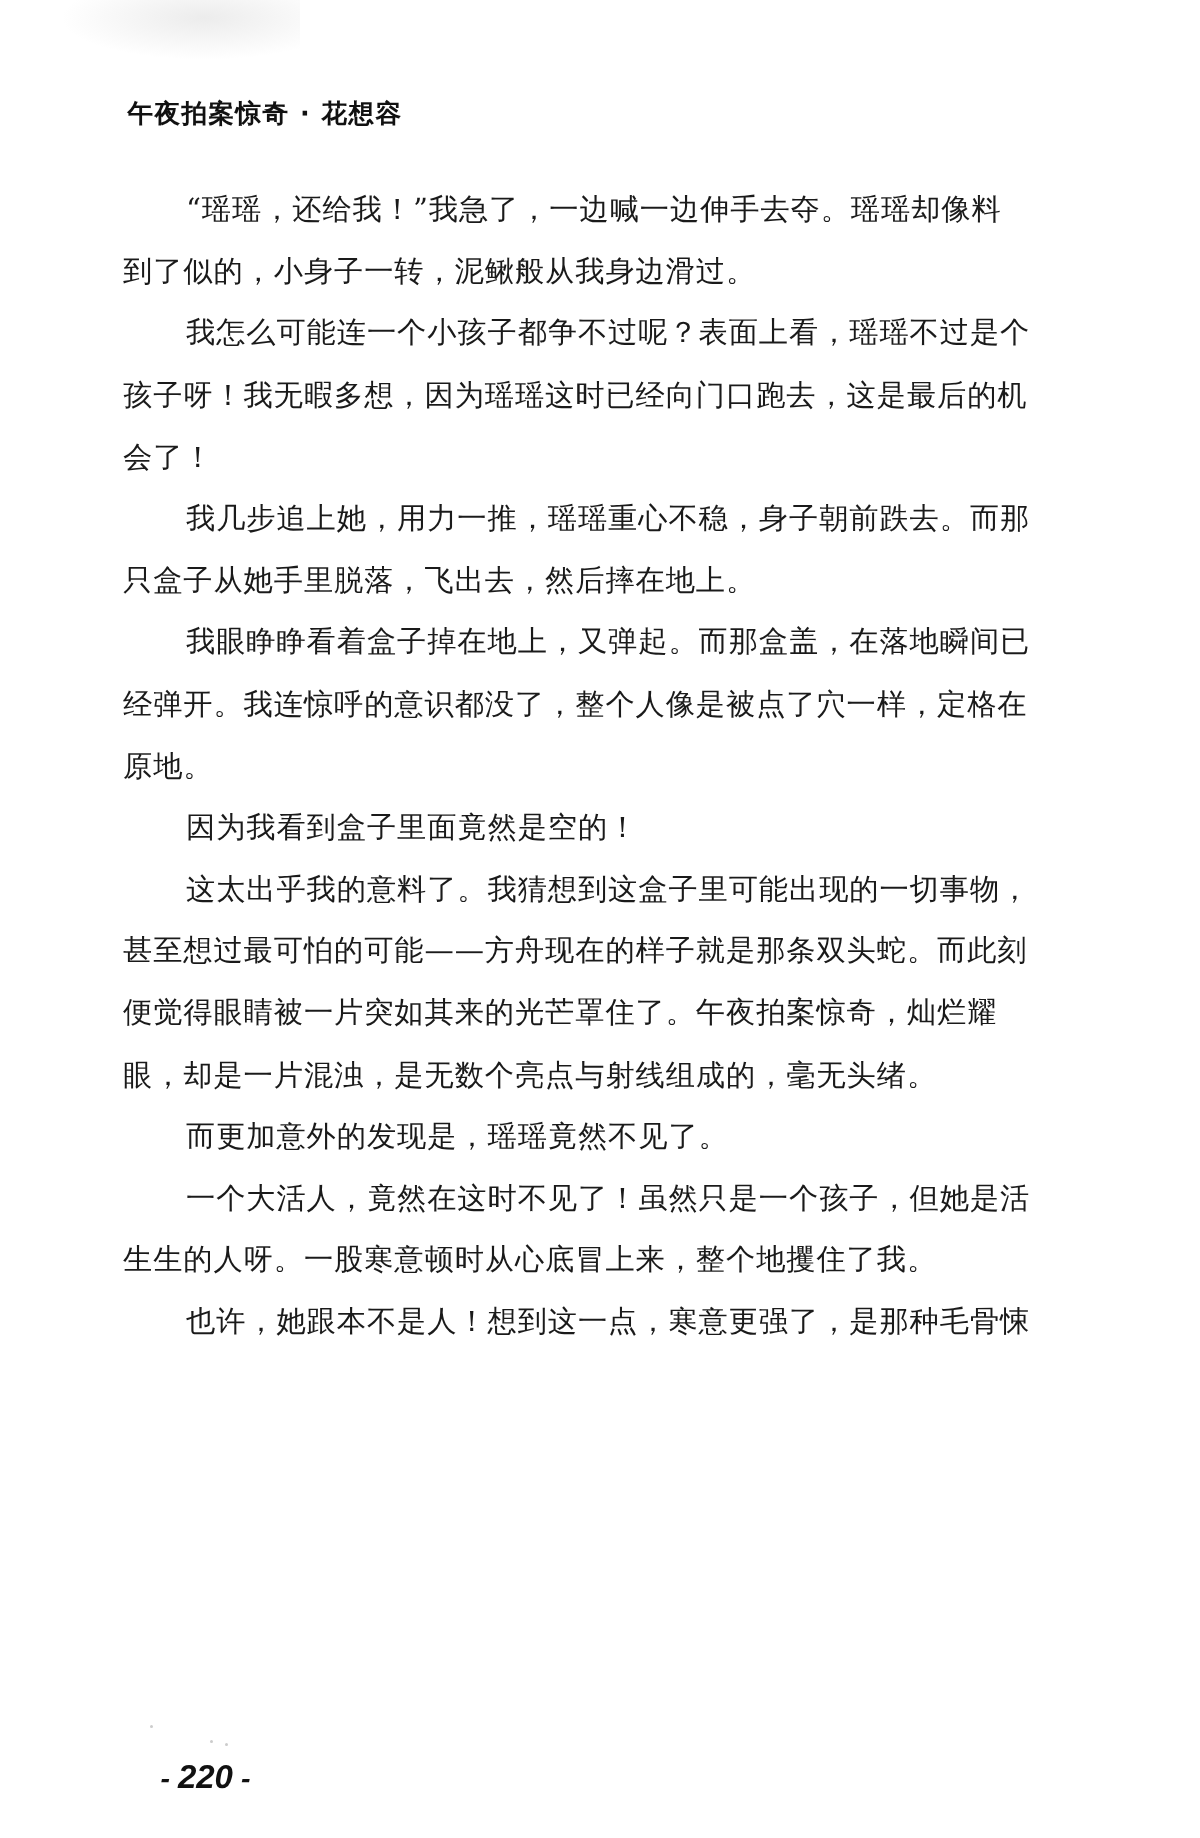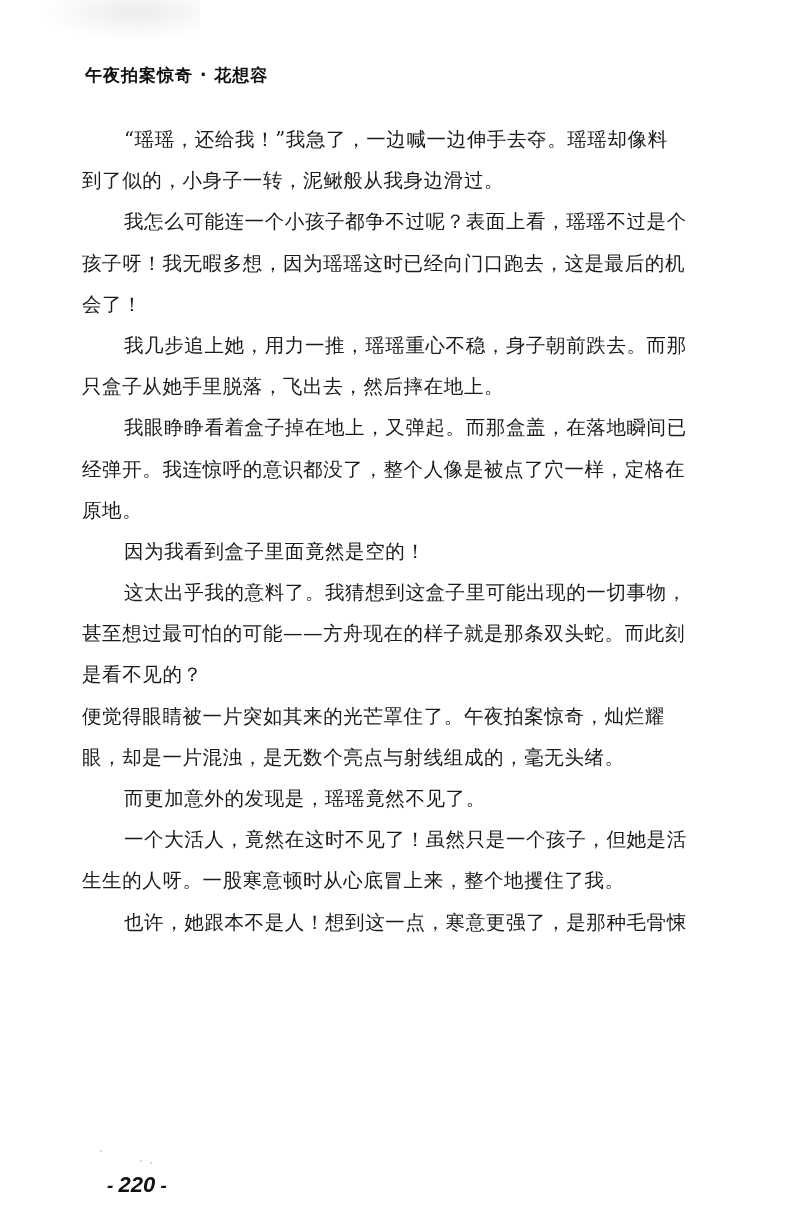--- a/index.html
+++ b/index.html
@@ -95,21 +95,20 @@
     <div class="line">只盒子从她手里脱落，飞出去，然后摔在地上。</div>
 
     <div class="line indent">我眼睁睁看着盒子掉在地上，又弹起。而那盒盖，在落地瞬间已</div>
     <div class="line">经弹开。我连惊呼的意识都没了，整个人像是被点了穴一样，定格在</div>
     <div class="line">原地。</div>
 
     <div class="line indent">因为我看到盒子里面竟然是空的！</div>
 
     <div class="line indent">这太出乎我的意料了。我猜想到这盒子里可能出现的一切事物，</div>
     <div class="line">甚至想过最可怕的可能——方舟现在的样子就是那条双头蛇。而此刻</div>
-    <div class="line">是看不见的？</div>
 
     <div class="line">便觉得眼睛被一片突如其来的光芒罩住了。午夜拍案惊奇，灿烂耀</div>
     <div class="line">眼，却是一片混浊，是无数个亮点与射线组成的，毫无头绪。</div>
 
     <div class="line indent">而更加意外的发现是，瑶瑶竟然不见了。</div>
 
     <div class="line indent">一个大活人，竟然在这时不见了！虽然只是一个孩子，但她是活</div>
     <div class="line">生生的人呀。一股寒意顿时从心底冒上来，整个地攫住了我。</div>
 
     <div class="line indent">也许，她跟本不是人！想到这一点，寒意更强了，是那种毛骨悚</div>

